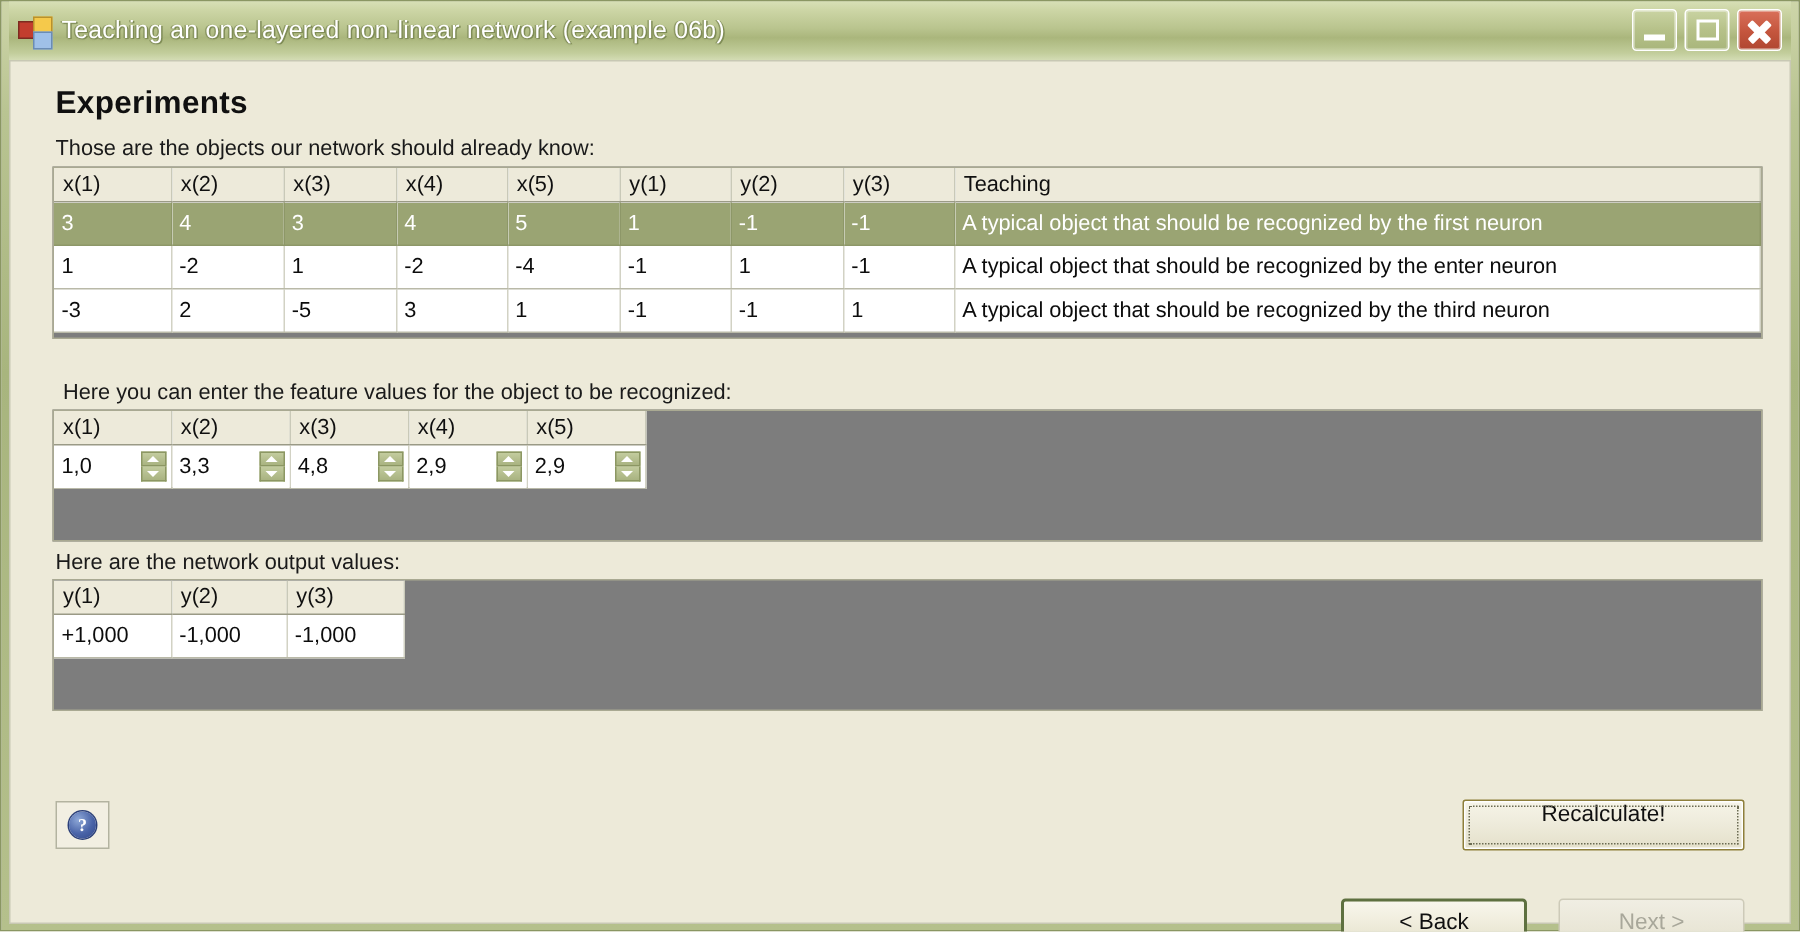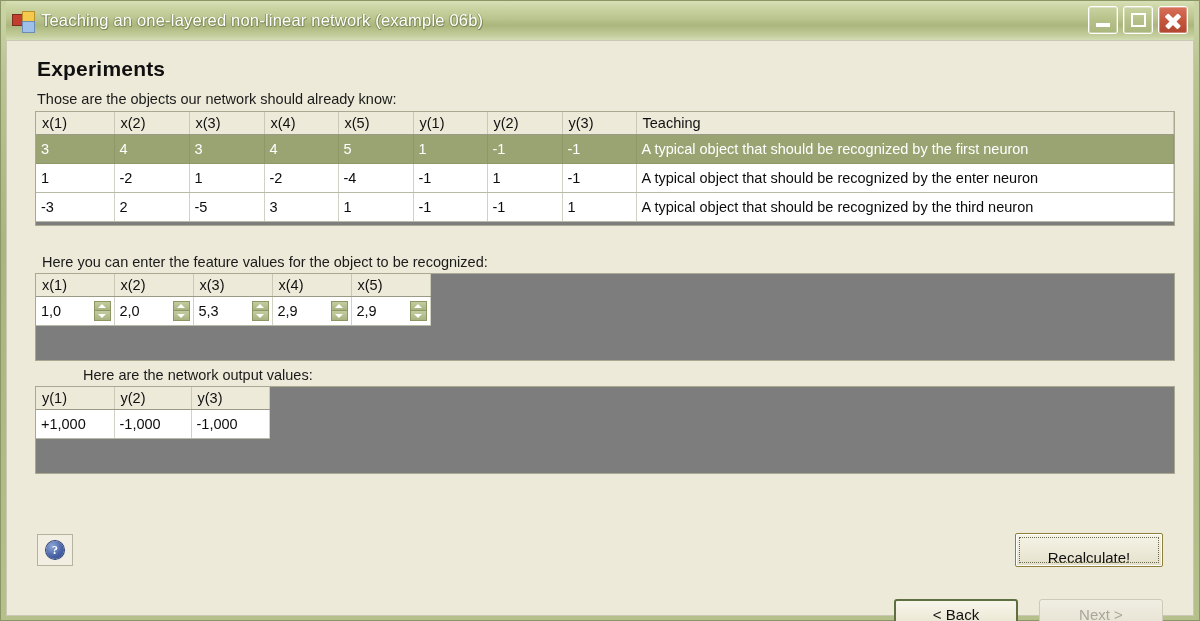--- a/index.html
+++ b/index.html
@@ -213,26 +213,26 @@
     font-size: 12px; font-weight: bold;
     display: flex; align-items: center; justify-content: center;
     font-family: "Liberation Serif", serif;
     line-height: 1;
     box-shadow: 0 0 0 1px #2c4079;
   }
 
   .recalc-btn {
     position: absolute;
     right: 30px; top: 492px;
-    width: 148px; height: 34px;
+    width: 188px; height: 34px;
     box-sizing: border-box;
     background: linear-gradient(to bottom, #f6f4e8 0%, #eeebdb 48%, #e4e0ca 100%);
     border: 1px solid #8e7f3b;
     border-radius: 2px;
-    display: flex; align-items: flex-end; justify-content: center;
+    display: flex; align-items: flex-start; justify-content: center;
     font-size: 15px;
     color: #101010;
     box-shadow: inset 0 0 0 1px #ffffff;
   }
   .recalc-inner {
     position: absolute;
     left: 3px; right: 3px; top: 3px; bottom: 3px;
     border: 1px dotted #6b6b52;
     pointer-events: none;
   }
@@ -382,32 +382,32 @@
               <span class="spinner">
                 <span class="spin-half top">
                     <span class="arr up"></span>
                   </span>
                 <span class="spin-half bot">
                     <span class="arr down"></span>
                   </span>
               </span>
             </td>
             <td class="spin-cell">
-              <span class="spin-val">2,0</span>
+              <span class="spin-val">3,3</span>
               <span class="spinner">
                 <span class="spin-half top">
                     <span class="arr up"></span>
                   </span>
                 <span class="spin-half bot">
                     <span class="arr down"></span>
                   </span>
               </span>
             </td>
             <td class="spin-cell">
-              <span class="spin-val">5,3</span>
+              <span class="spin-val">4,8</span>
               <span class="spinner">
                 <span class="spin-half top">
                     <span class="arr up"></span>
                   </span>
                 <span class="spin-half bot">
                     <span class="arr down"></span>
                   </span>
               </span>
             </td>
             <td class="spin-cell">
@@ -430,21 +430,21 @@
                 <span class="spin-half bot">
                     <span class="arr down"></span>
                   </span>
               </span>
             </td>
           </tr>
         </tbody>
       </table>
     </div>
 
-    <div class="label-line" style="left:30px; top:326px;margin-left:46px;">Here are the network output values:</div>
+    <div class="label-line" style="left:30px; top:326px;">Here are the network output values:</div>
 
     <div class="grid-outer" style="left:28px; top:345px; width:1140px; height:88px;">
       <table class="grid" style="width:233px;">
         <colgroup>
           <col style="width:78px">
             <col style="width:77px">
             <col style="width:78px">
         </colgroup>
         <thead>
           <tr>

